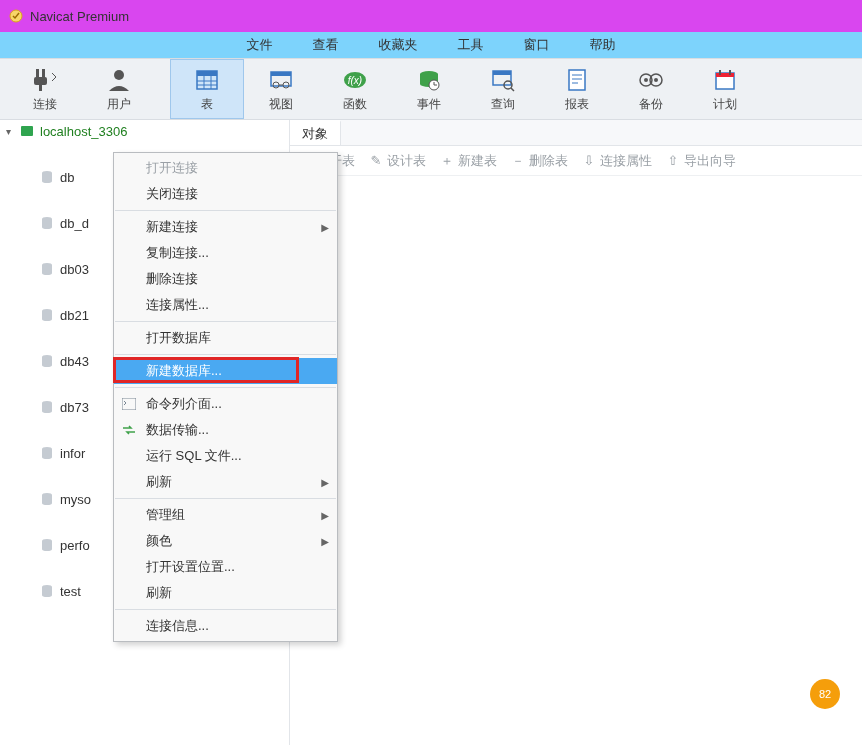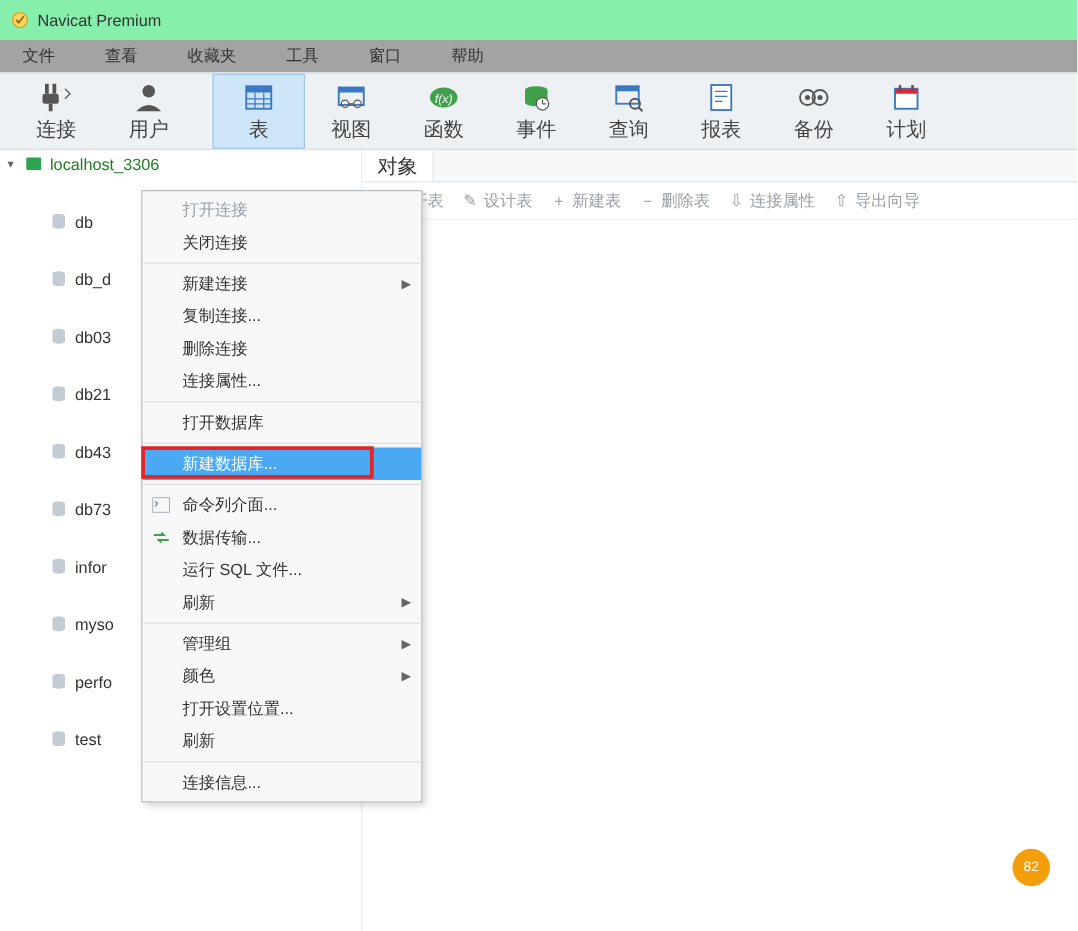--- a/index.html
+++ b/index.html
@@ -12,35 +12,36 @@
     width: 862px;
     height: 745px;
     overflow: hidden;
     position: relative;
   }
   .titlebar {
     height: 30px;
     display: flex;
     align-items: center;
     padding: 16px 8px;
-    background: #86efac;
+    background: #d946ef;
   }
   .titlebar .appicon {
     width: 16px; height: 16px;
     margin-right: 6px;
     display: inline-flex; align-items: center; justify-content: center;
     color: #f0a020;
   }
   .menubar {
     height: 26px;
     display: flex;
     align-items: center;
     padding: 0 6px;
-    background: #a3a3a3;
+    background: #7dd3fc;
     gap: 16px;
+    justify-content: center;
   }
   .menubar .menu {
     padding: 4px 12px;
     cursor: default;
     color: #333;
   }
   .toolbar {
     height: 62px;
     background: #eef1f4;
     border-top: 1px solid #d9dde2;
@@ -62,21 +63,21 @@
   }
   .tool.active {
     background: #cfe5f9;
     border-color: #9fc7ec;
   }
   .tool-icon {
     width: 28px; height: 28px;
     display: flex; align-items: center; justify-content: center;
     margin-bottom: 2px;
   }
-  .tool-label { font-size: 16px; }
+  .tool-label { font-size: 12px; }
   .toolbar .sep { width: 14px; }
   .content-row {
     display: flex;
     height: calc(745px - 30px - 26px - 62px);
     position: relative;
   }
   .sidebar {
     width: 290px;
     border-right: 1px solid #e2e5e9;
     background: #fff;
@@ -112,21 +113,21 @@
     align-items: stretch;
     border-bottom: 1px solid #e2e5e9;
     background: #f7f8fa;
   }
   .tab {
     padding: 4px 12px;
     background: #fff;
     border-right: 1px solid #e2e5e9;
     border-top: 2px solid transparent;
     display: flex; align-items: center;
-    font-size: 16px;
+    font-size: 13px;
   }
   .subtoolbar {
     height: 30px;
     display: flex;
     align-items: center;
     gap: 14px;
     padding: 0 8px;
     border-bottom: 1px solid #eef0f2;
     color: #9aa0a6;
     font-size: 13px;

